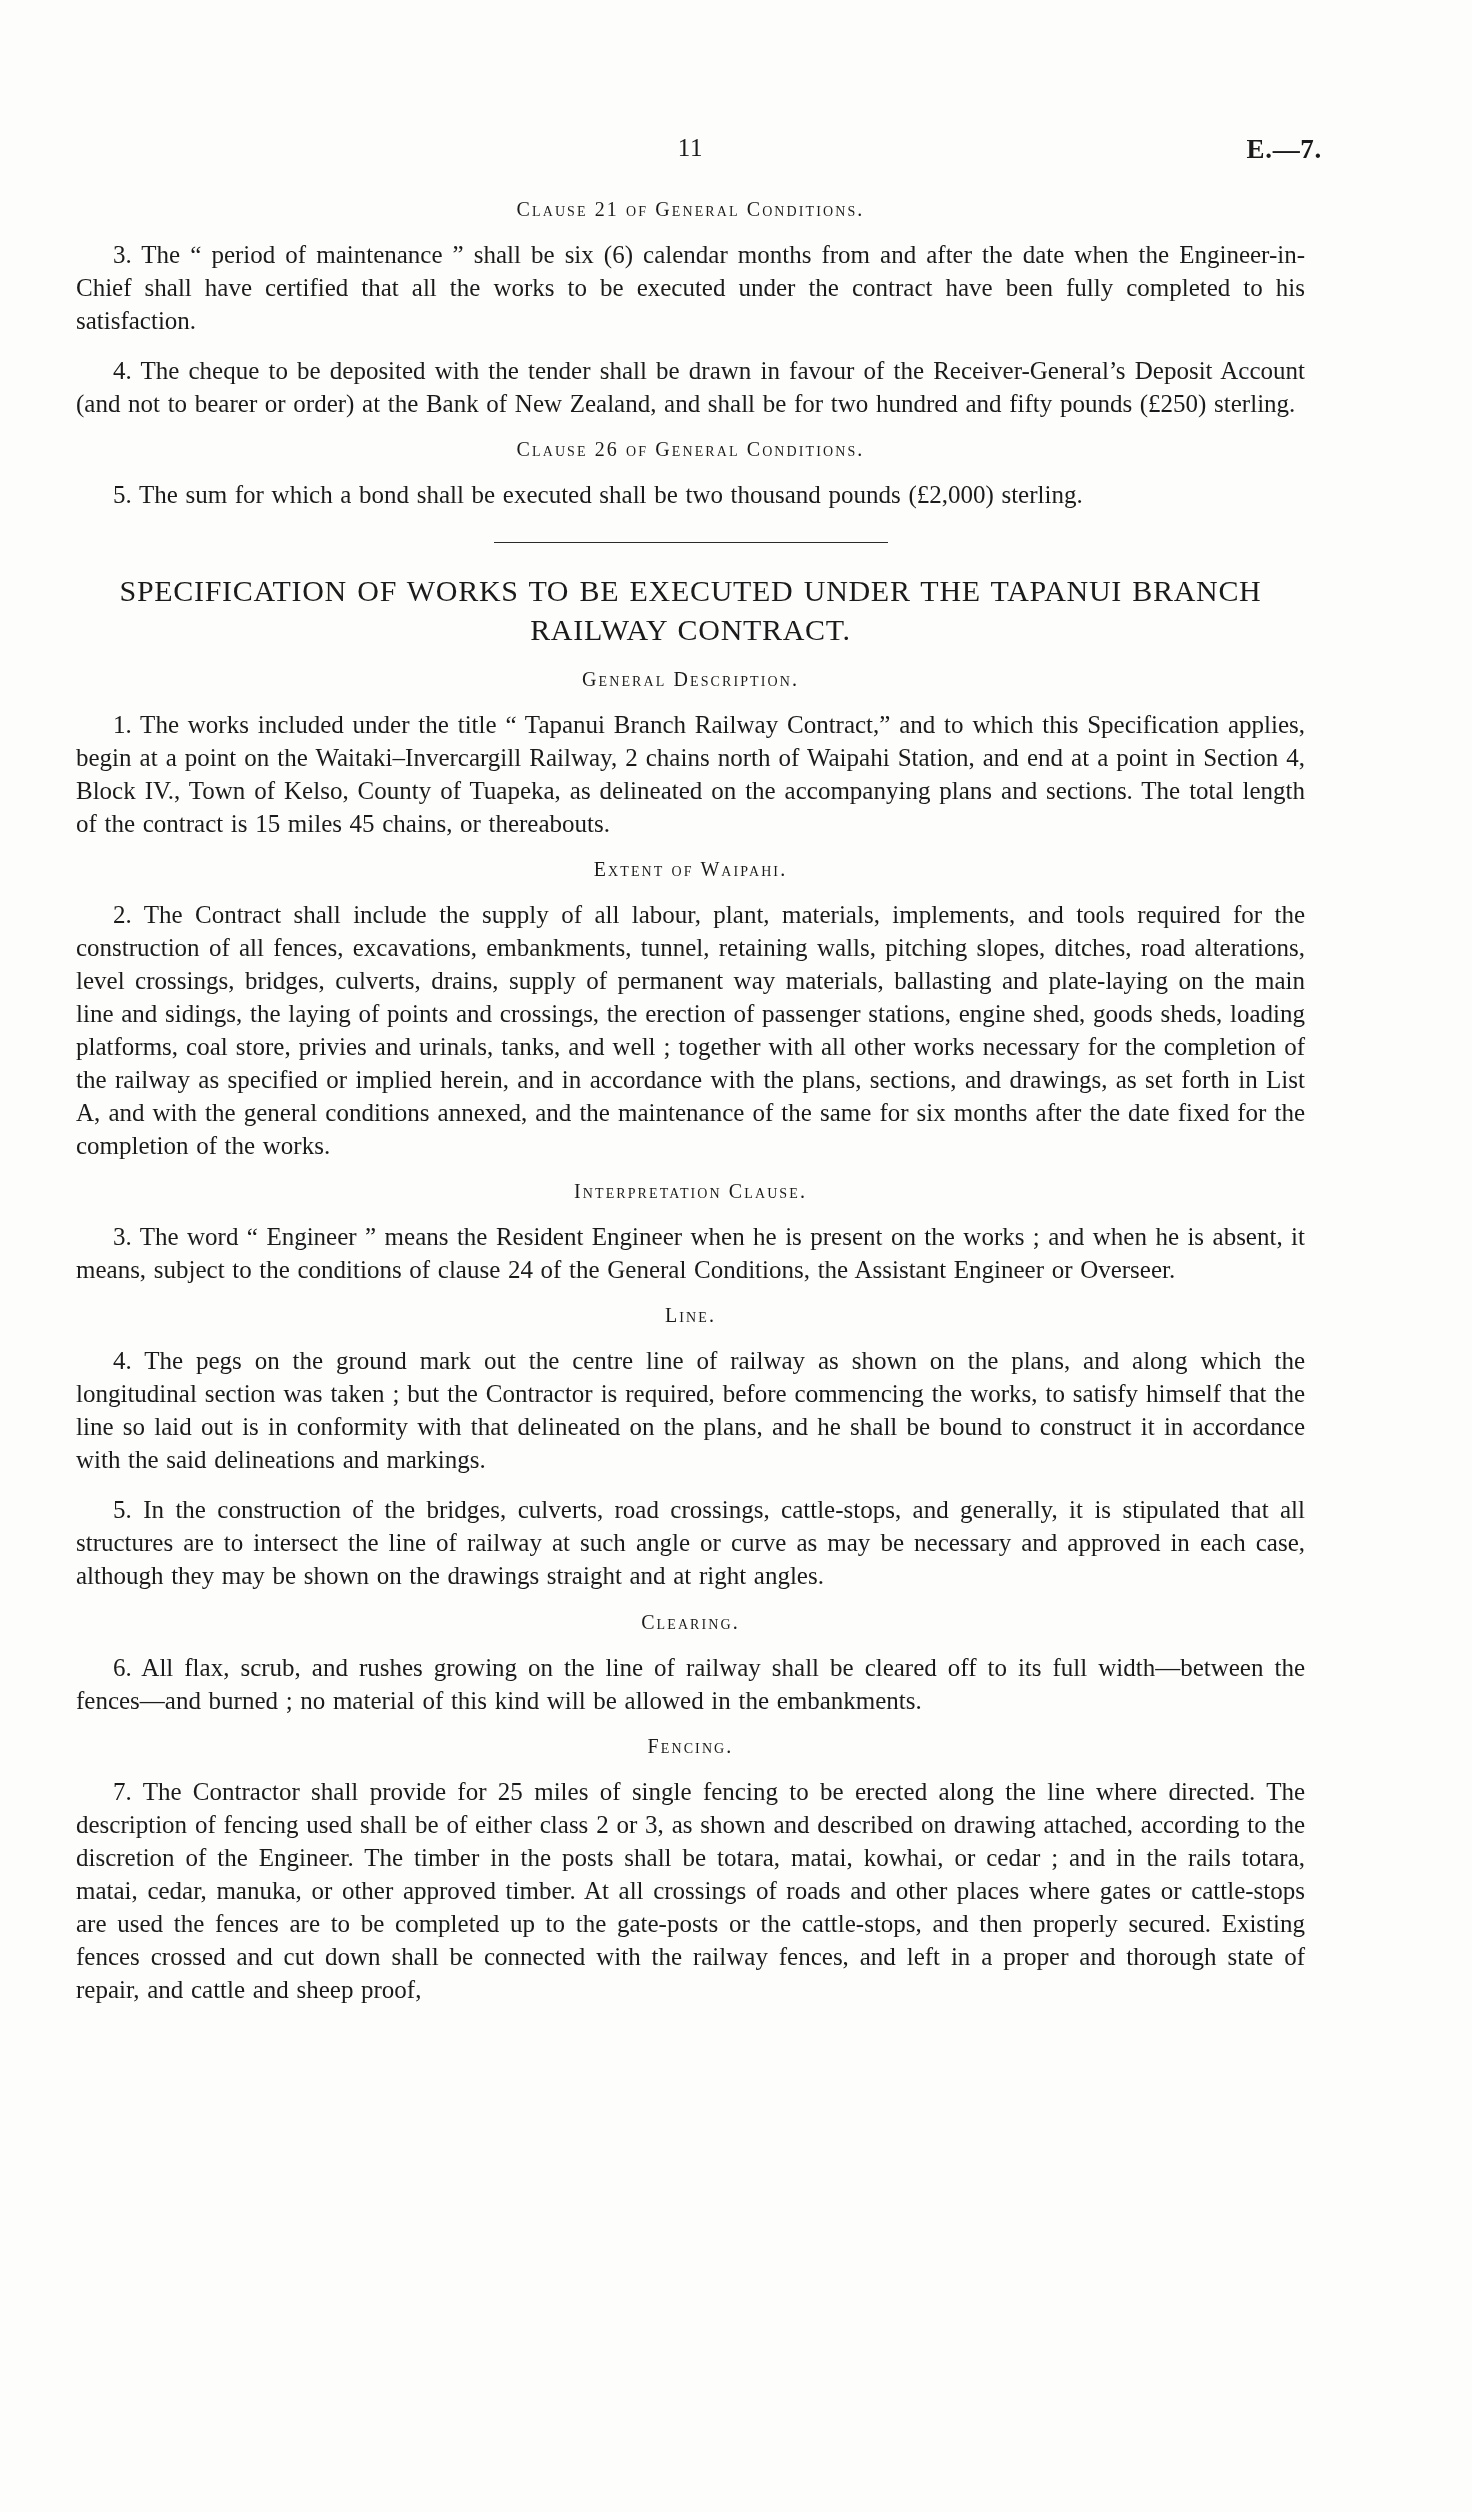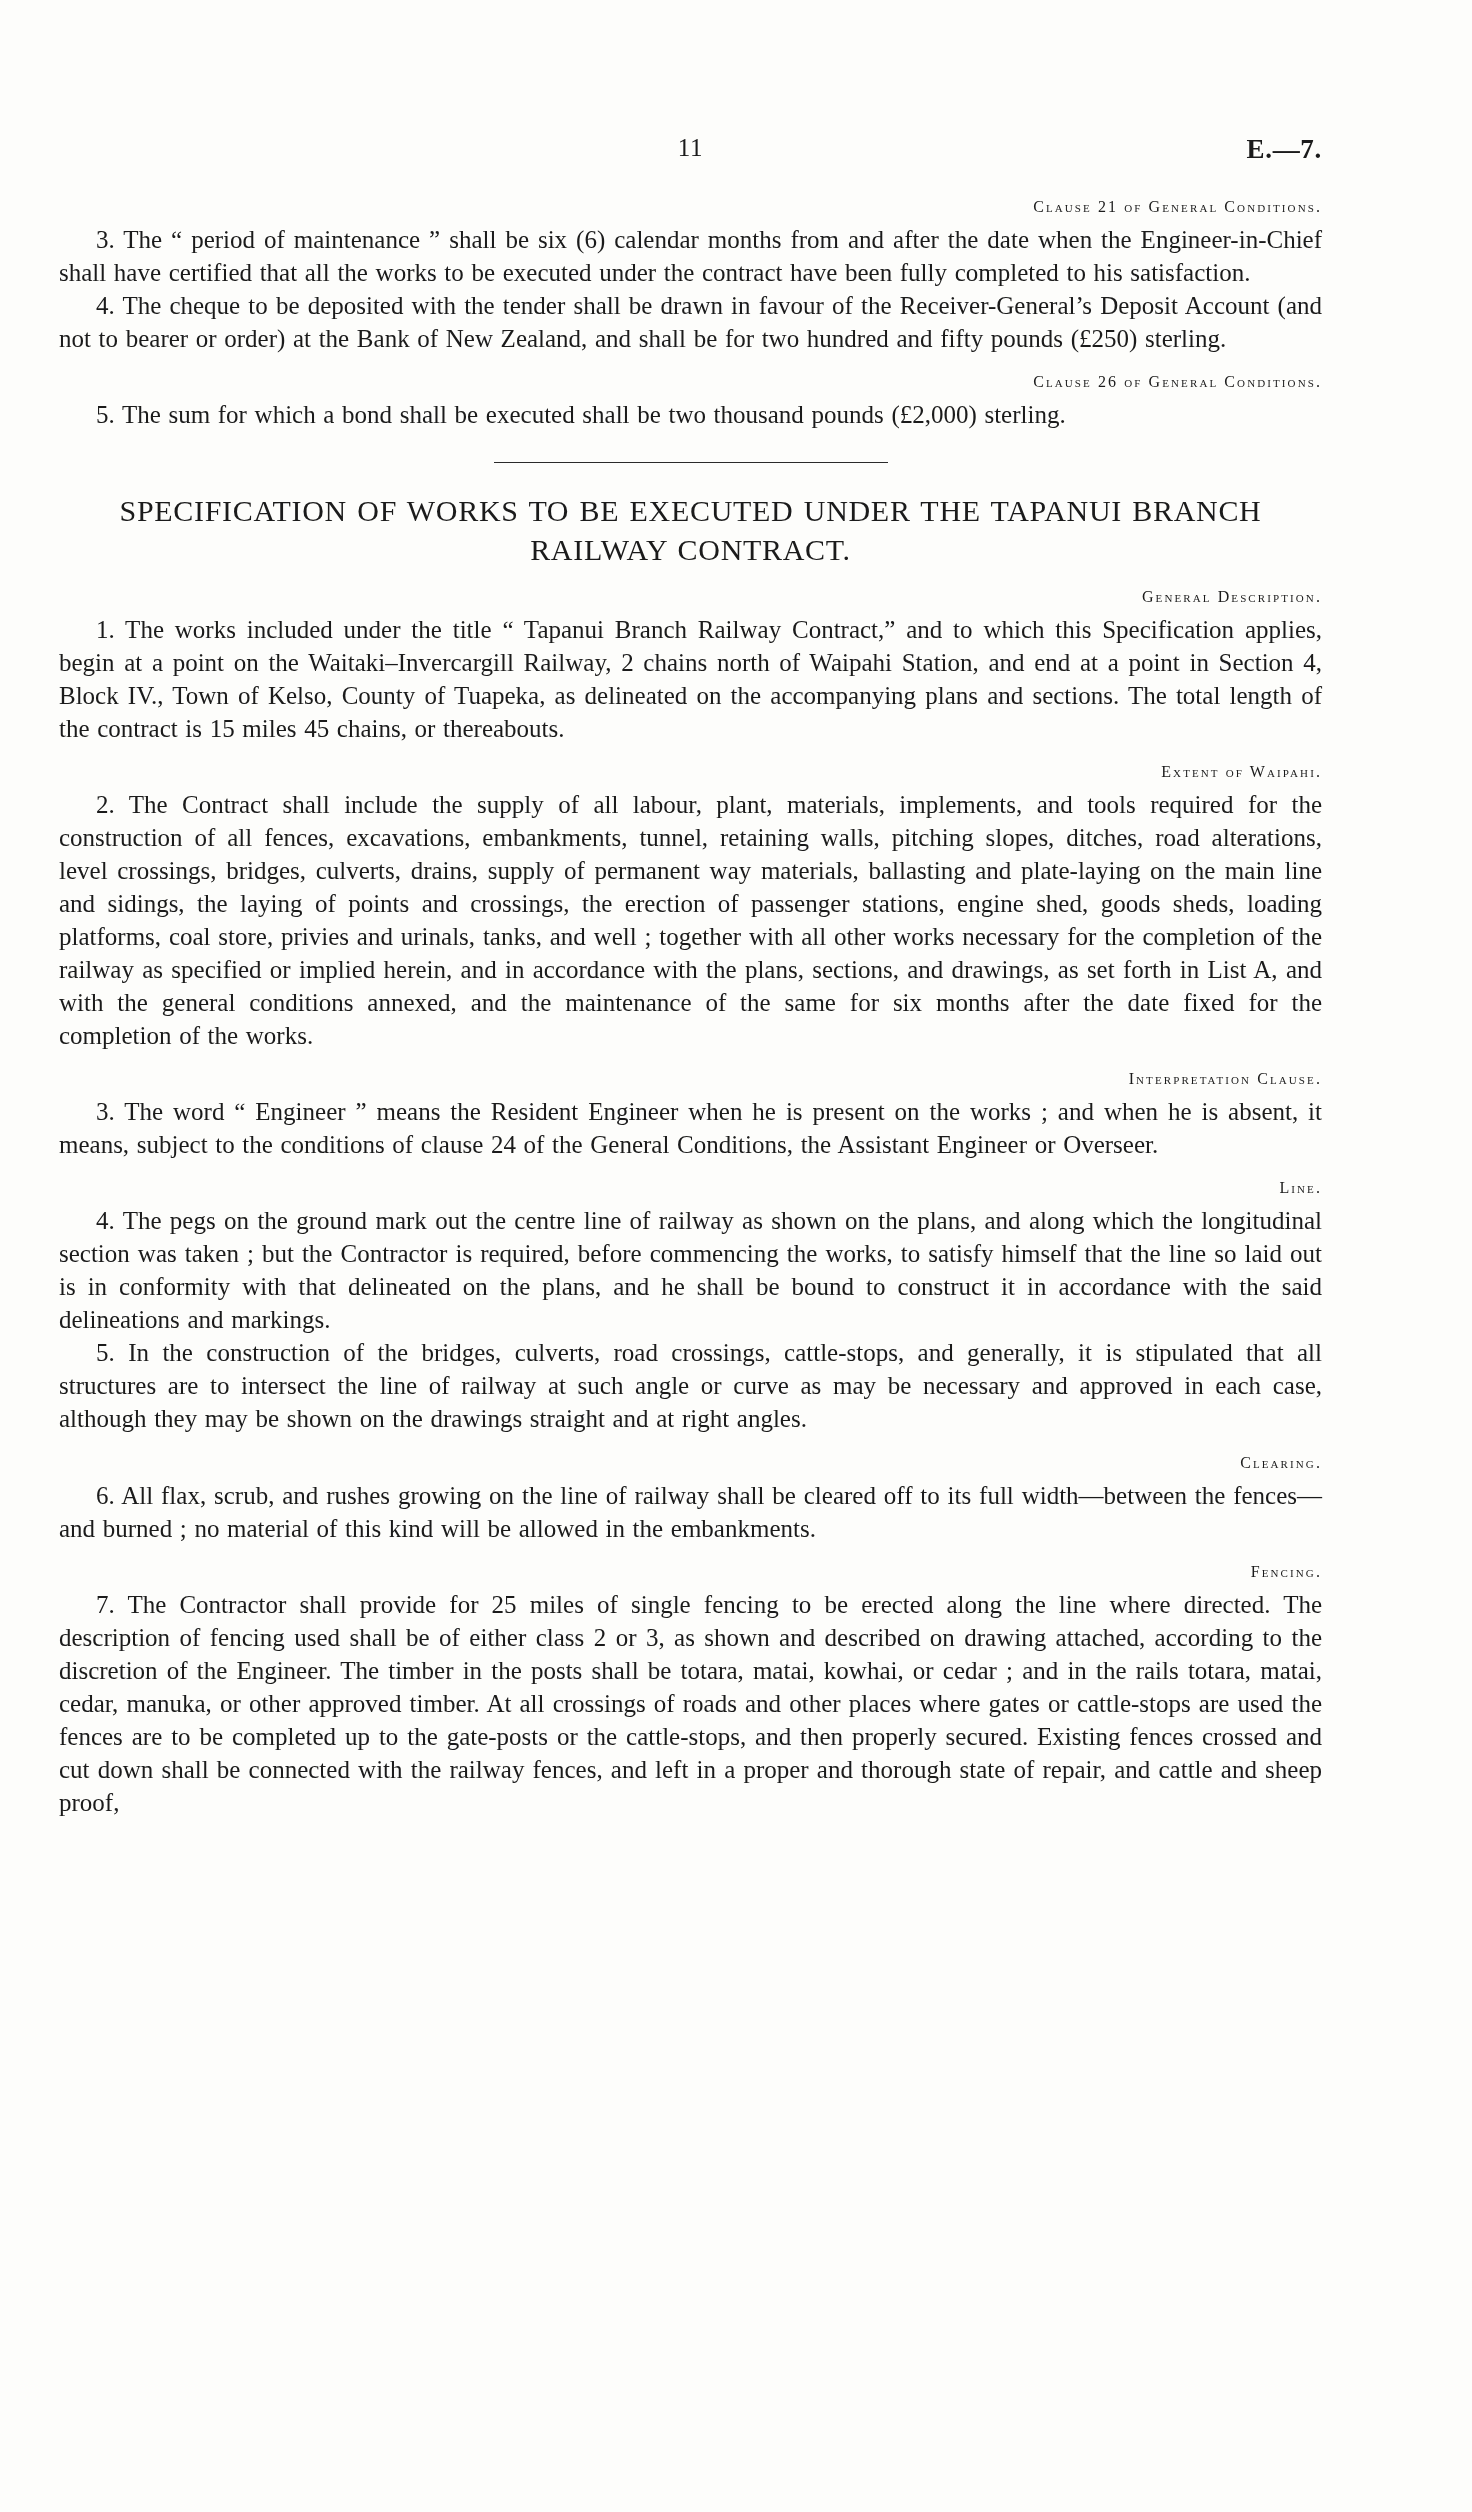--- a/index.html
+++ b/index.html
@@ -32,34 +32,34 @@
   }
   .issue-code {
     position: absolute;
     right: 0;
     top: 0;
     font-size: 27px;
     font-weight: bold;
     letter-spacing: 0.7px;
   }
   .shead {
-    font-size: 16px;
+    font-size: 20px;
     font-weight: normal;
     font-variant: small-caps;
     letter-spacing: 2.1px;
-    text-align: right;
+    text-align: center;
     margin: 18.3px 0 7px 0;
   }
   .body-para {
     font-size: 25px;
     line-height: 33px;
     text-align: justify;
     text-indent: 37px;
     word-spacing: 1.4px;
-    margin: 0;
+    margin: 17px;
   }
   .divider {
     border: none;
     border-top: 1.4px solid #2a2a2a;
     width: 394px;
     margin: 31px auto 28px auto;
   }
   .main-title {
     font-size: 30px;
     font-weight: normal;

